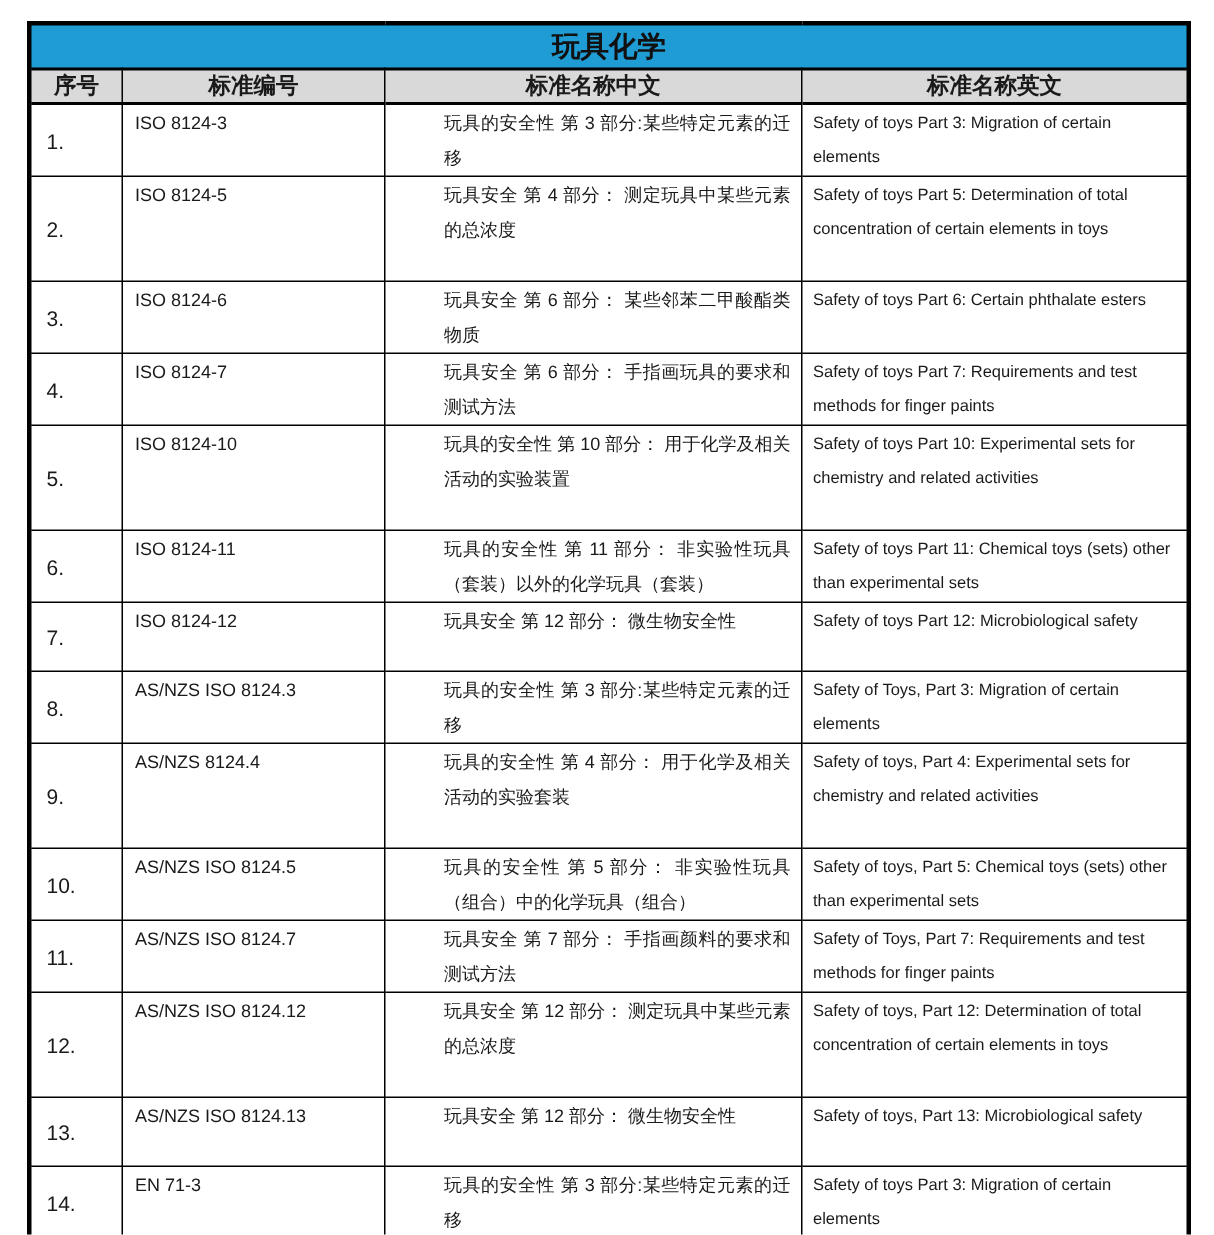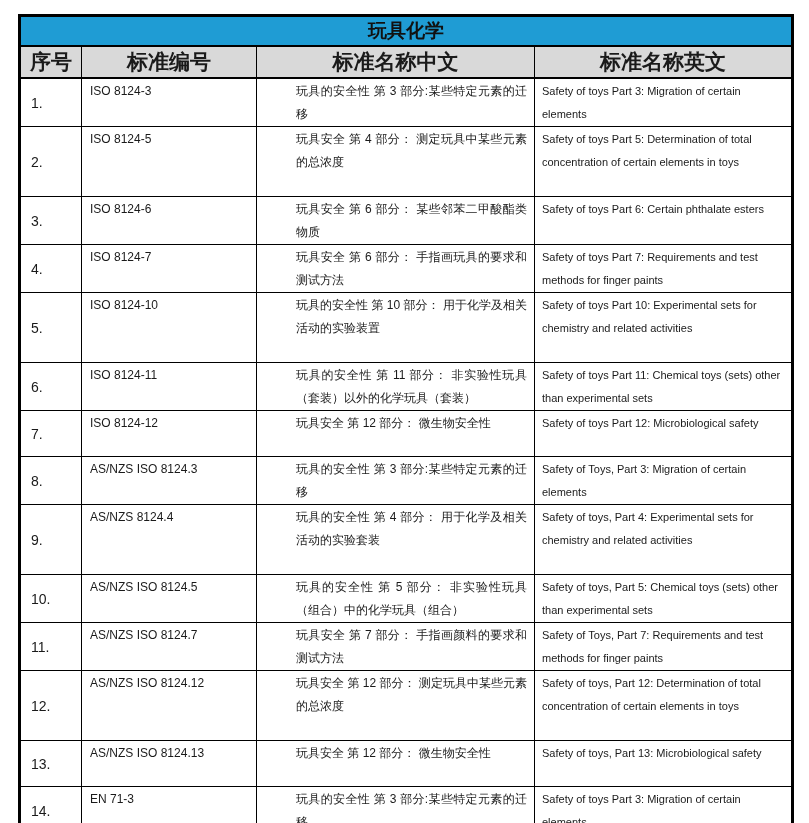--- a/index.html
+++ b/index.html
@@ -37,21 +37,21 @@
     font-size: 19px;
     font-weight: bold;
     text-align: center;
     height: 22px;
     padding: 1px 0;
     border-bottom: 2px solid var(--border, #000);
     color: #111;
   }
   tr.header-row th {
     background: var(--header-bg, #d9d9d9);
-    font-size: 21px;
+    font-size: 15px;
     font-weight: bold;
     text-align: center;
     height: 21px;
     padding: 1px 2px;
     border-bottom: 2px solid var(--border, #000);
   }
   tbody td {
     font-size: 12px;
     line-height: 23px;
     vertical-align: top;

